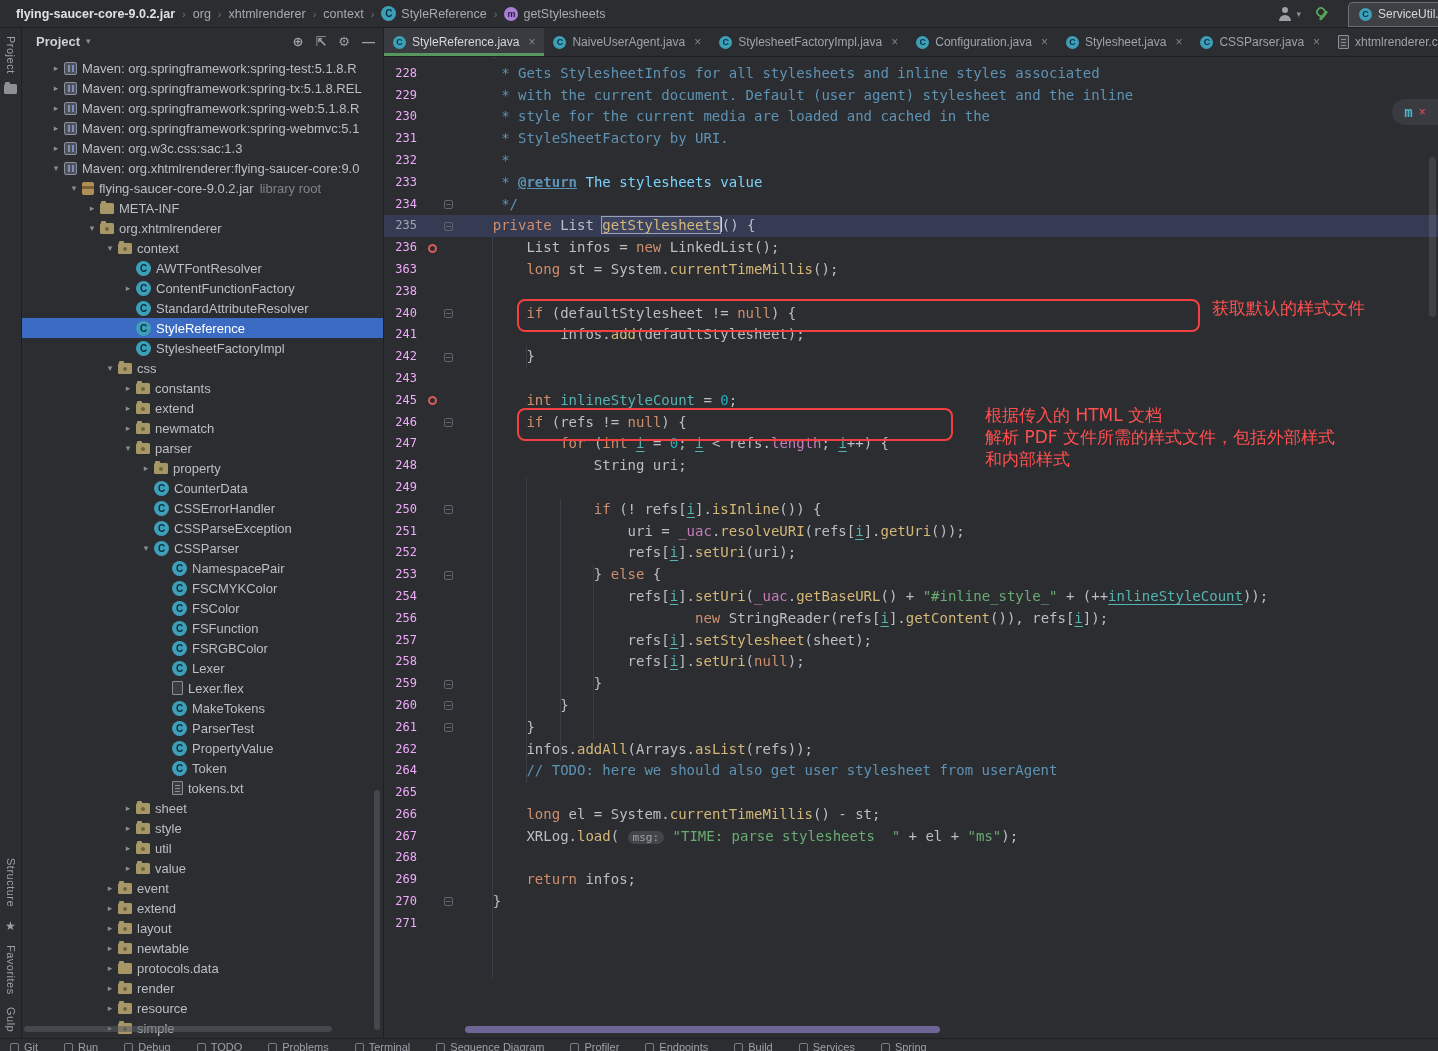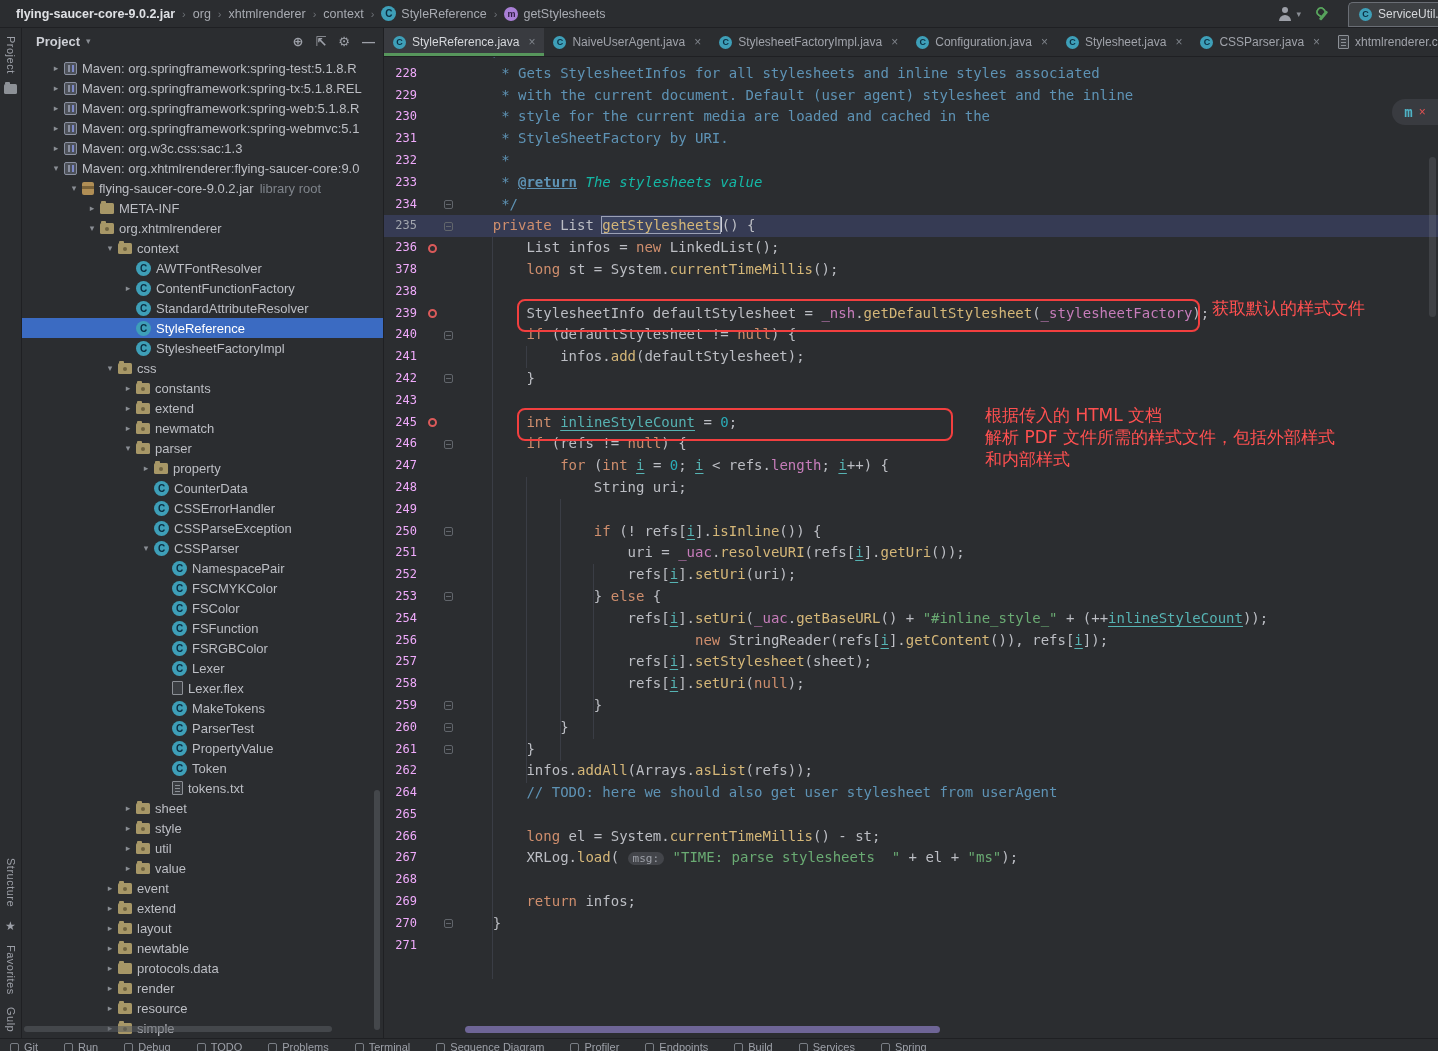--- a/index.html
+++ b/index.html
@@ -93,21 +93,21 @@
   .fold::after{content:'';position:absolute;left:1px;right:1px;top:3px;border-top:1px solid #61656B}
   .ctext{flex:1;white-space:pre}
   .tk-d{color:#BCBEC4}
   .tk-k{color:#CF8E6D}
   .tk-s{color:#6AAB73}
   .tk-n{color:#2AACB8}
   .tk-m{color:#D5B778}
   .tk-f{color:#C77DBB}
   .tk-c{color:#5E93B5}
   .tk-ct{color:#5E93B5;font-weight:bold;text-decoration:underline}
-  .tk-ci{color:#14b8a6;font-style:italic}
+  .tk-ci{color:#7dd3fc;}
   .tk-v{color:#56B3B3;text-decoration:underline;text-underline-offset:3px}
   .tk-decl{color:#D5B778;outline:1px solid #9BA1B5;background:rgba(110,130,180,.15)}
   .tk-hint{background:#43454A;color:#9DA0A8;border-radius:8px;padding:0 5px;font-size:11px}
   .caret{display:inline-block;width:1.5px;height:15px;background:#CED0D6;vertical-align:-2px}
 
   .guide{position:absolute;width:0;border-left:1px solid #3A3D45}
   #g1{left:108px;top:180px;height:742px}
   #g2a{left:142px;top:289px;height:22px}
   #g2b{left:142px;top:420px;height:306px}
   #g3{left:176px;top:442px;height:262px}
@@ -562,38 +562,30 @@
             </div>
             <div class="crow">
               <span class="lnum">236</span>
               <span class="bpcol">
                 <span class="bpring"></span>
               </span>
               <span class="foldcol"></span>
               <span class="ctext"><span class="tk-d">        List infos = </span><span class="tk-k">new</span><span class="tk-d"> LinkedList();</span></span>
             </div>
             <div class="crow">
-              <span class="lnum">378</span>
+              <span class="lnum">363</span>
               <span class="bpcol"></span>
               <span class="foldcol"></span>
               <span class="ctext"><span class="tk-d">        </span><span class="tk-k">long</span><span class="tk-d"> st = System.</span><span class="tk-m">currentTimeMillis</span><span class="tk-d">();</span></span>
             </div>
             <div class="crow">
               <span class="lnum">238</span>
               <span class="bpcol"></span>
               <span class="foldcol"></span>
               <span class="ctext"></span>
-            </div>
-            <div class="crow">
-              <span class="lnum">239</span>
-              <span class="bpcol">
-                <span class="bpring"></span>
-              </span>
-              <span class="foldcol"></span>
-              <span class="ctext"><span class="tk-d">        StylesheetInfo defaultStylesheet = </span><span class="tk-f">_nsh</span><span class="tk-d">.</span><span class="tk-m">getDefaultStylesheet</span><span class="tk-d">(</span><span class="tk-f">_stylesheetFactory</span><span class="tk-d">);</span></span>
             </div>
             <div class="crow">
               <span class="lnum">240</span>
               <span class="bpcol"></span>
               <span class="foldcol">
                 <span class="fold"></span>
               </span>
               <span class="ctext"><span class="tk-d">        </span><span class="tk-k">if</span><span class="tk-d"> (defaultStylesheet != </span><span class="tk-k">null</span><span class="tk-d">) {</span></span>
             </div>
             <div class="crow">

